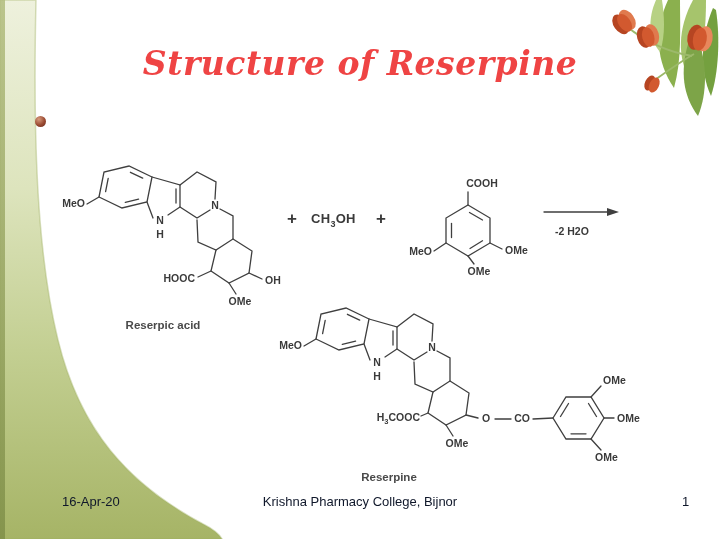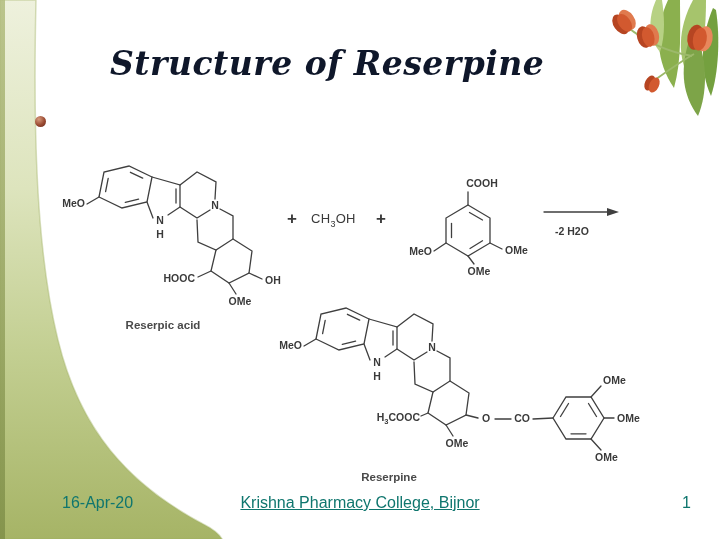--- a/index.html
+++ b/index.html
@@ -1,30 +1,30 @@
 <!DOCTYPE html>
 <html><head>
 <meta charset="utf-8">
 <style>
   html,body{margin:0;padding:0;background:#888;}
   .slide{position:relative;width:720px;height:539px;background:#ffffff;overflow:hidden;
          font-family:"Liberation Sans",sans-serif;}
   .abs{position:absolute;}
-  .title{left:110px;top:44px;width:500px;
+  .title{left:110px;top:44px;width:500px;text-align:center;
          font-family:"DejaVu Serif",serif;font-style:italic;font-weight:600;
-         font-size:33px;color:#0f172a;letter-spacing:.5px;}
+         font-size:33px;color:#ef4444;letter-spacing:.5px;}
   .bullet-ball{left:35px;top:116px;width:11px;height:11px;border-radius:50%;
          background:radial-gradient(circle at 35% 30%,#d79a7c,#9a4a32 55%,#65291b);}
   .bullet-text{left:60px;top:104px;width:645px;
          font-family:"Liberation Serif",serif;font-size:21.5px;color:#141414;}
   .plus{font-size:17px;font-weight:700;color:#3a3a3a;}
-  .formula{font-size:13px;font-weight:400;color:#3a3a3a;letter-spacing:.3px;}
+  .formula{font-size:13px;font-weight:700;color:#3a3a3a;letter-spacing:.3px;}
   .formula sub{font-size:9px;}
-  .footer{top:494px;font-size:16px;color:#0f766e;}
-  .footer-center{left:0;right:0;text-align:center;text-decoration:underline;}
+  .footer{top:494px;font-size:13px;color:#0f172a;}
+  .footer-center{left:0;right:0;text-align:center;}
   .chem text{font-family:"Liberation Sans",sans-serif;font-size:10.5px;
          font-weight:600;fill:#3a3a3a;}
   .chem .caption{font-size:11.5px;font-weight:700;fill:#4a4a4a;}
   .chem path,.chem line{stroke:#3f3f3f;stroke-width:1.3;fill:none;stroke-linecap:round;}
   .chem .ah{fill:#3f3f3f;stroke:none;}
   svg{overflow:visible;}
 </style>
 </head>
 <body>
 

